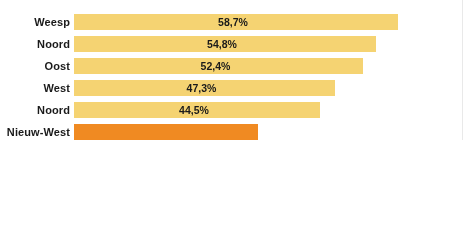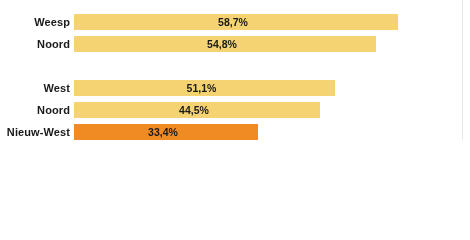--- a/index.html
+++ b/index.html
@@ -96,32 +96,36 @@
       <div class="bar-row" style="top: 14px;">
         <div class="cat-label">Weesp</div>
         <div class="bar" style="width: 324px;"></div>
         <div class="val-label" style="left: 74px; width: 318px;">58,7%</div>
       </div>
       <div class="bar-row" style="top: 36px;">
         <div class="cat-label">Noord</div>
         <div class="bar" style="width: 302px;"></div>
         <div class="val-label" style="left: 74px; width: 296px;">54,8%</div>
       </div>
+      <div class="bar-row" style="top: 58px;">
+        <div class="cat-label">Oost</div>
+        <div class="bar" style="width: 289px;"></div>
+        <div class="val-label" style="left: 74px; width: 283px;">52,4%</div>
+      </div>
       <div class="bar-row" style="top: 80px; padding-left: 44px;">
         <div class="cat-label">West</div>
         <div class="bar" style="width: 261px;"></div>
-        <div class="val-label" style="left: 74px; width: 255px;">51,1%</div>
+        <div class="val-label" style="left: 74px; width: 255px;">47,3%</div>
       </div>
       <div class="bar-row" style="top: 102px; padding-left: 35px;">
         <div class="cat-label">Noord</div>
         <div class="bar" style="width: 246px;"></div>
         <div class="val-label" style="left: 74px; width: 240px;">44,5%</div>
       </div>
       <div class="bar-row" style="top: 124px;">
         <div class="cat-label">Nieuw-West</div>
         <div class="bar highlight" style="width: 184px;"></div>
-        <div class="val-label" style="left: 74px; width: 178px;">33,4%</div>
       </div>
     </div>
 
   <div id="right-rule"></div>
 
 </div>
 
 </body></html>

